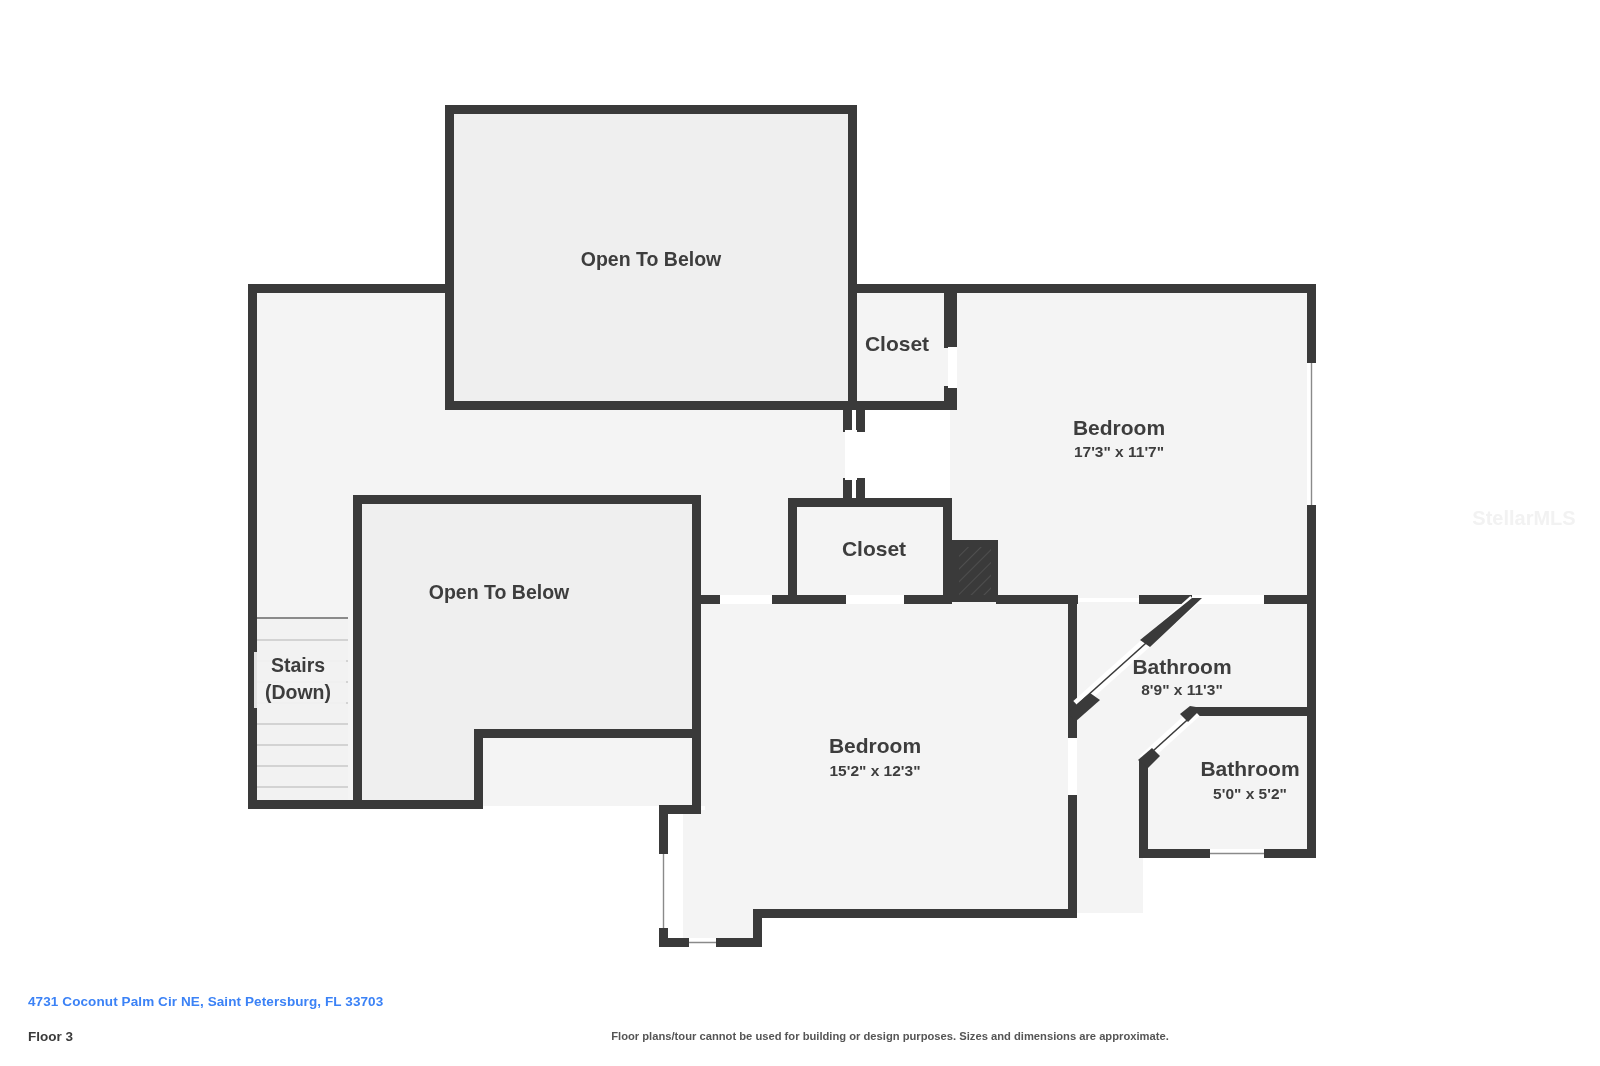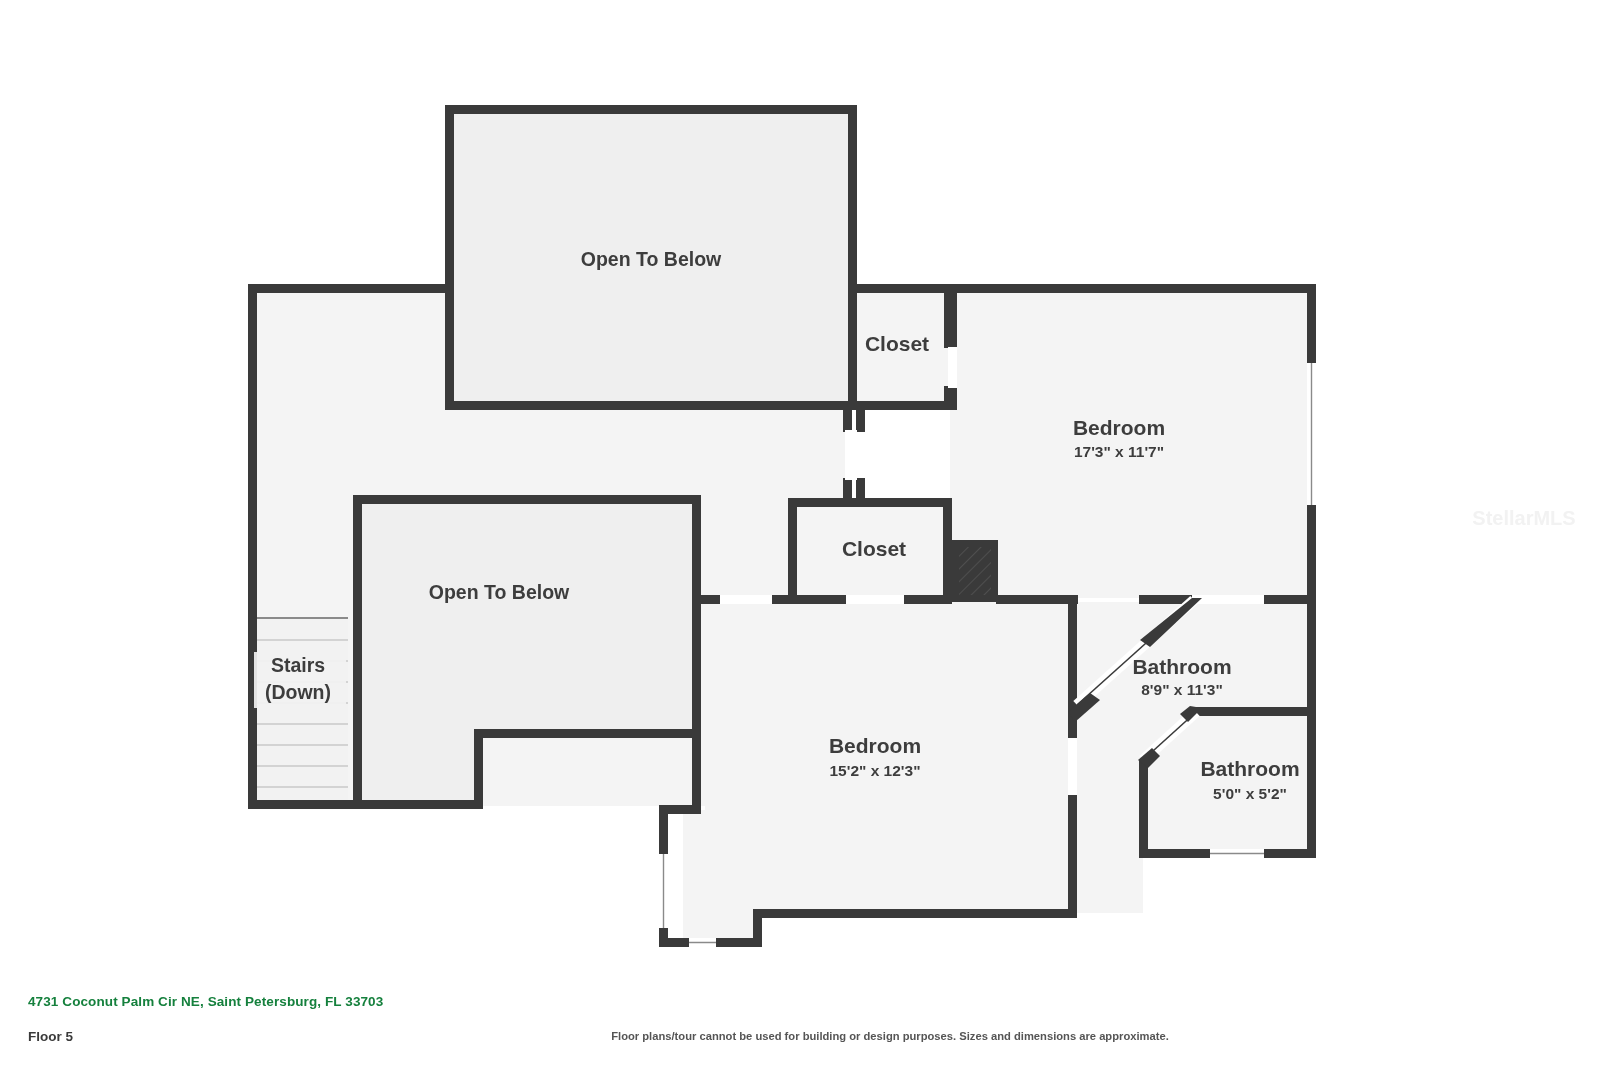--- a/index.html
+++ b/index.html
@@ -24,21 +24,21 @@
   }
   .footer-block {
     position: absolute;
     left: 28px;
     bottom: 22px;
     width: 620px;
   }
   .footer-address {
     font-size: 13.5px;
     font-weight: bold;
-    color: #15803d;
+    color: #3b82f6;
     letter-spacing: 0.1px;
     margin: 14px 0 20px 0;
     white-space: nowrap;
   }
   .footer-floor {
     font-size: 13.5px;
     font-weight: bold;
     color: #3a3a3a;
     margin: 0;
   }
@@ -286,16 +286,16 @@
     <rect x="254" y="652" width="92" height="56" fill="#f2f2f2" opacity="0.92"></rect>
     <text class="stairs-label" x="298" y="667">Stairs</text>
     <text class="stairs-label" x="298" y="694">(Down)</text>
   </g>
 
   <text class="watermark-text" x="1524" y="520">StellarMLS</text>
 </svg>
 
 <div class="footer-block">
   <p class="footer-address">4731 Coconut Palm Cir NE, Saint Petersburg, FL 33703</p>
-  <p class="footer-floor">Floor 5</p>
+  <p class="footer-floor">Floor 3</p>
 </div>
 
 <div class="footer-disclaimer">Floor plans/tour cannot be used for building or design purposes. Sizes and dimensions are approximate.</div>
 
 </body></html>

